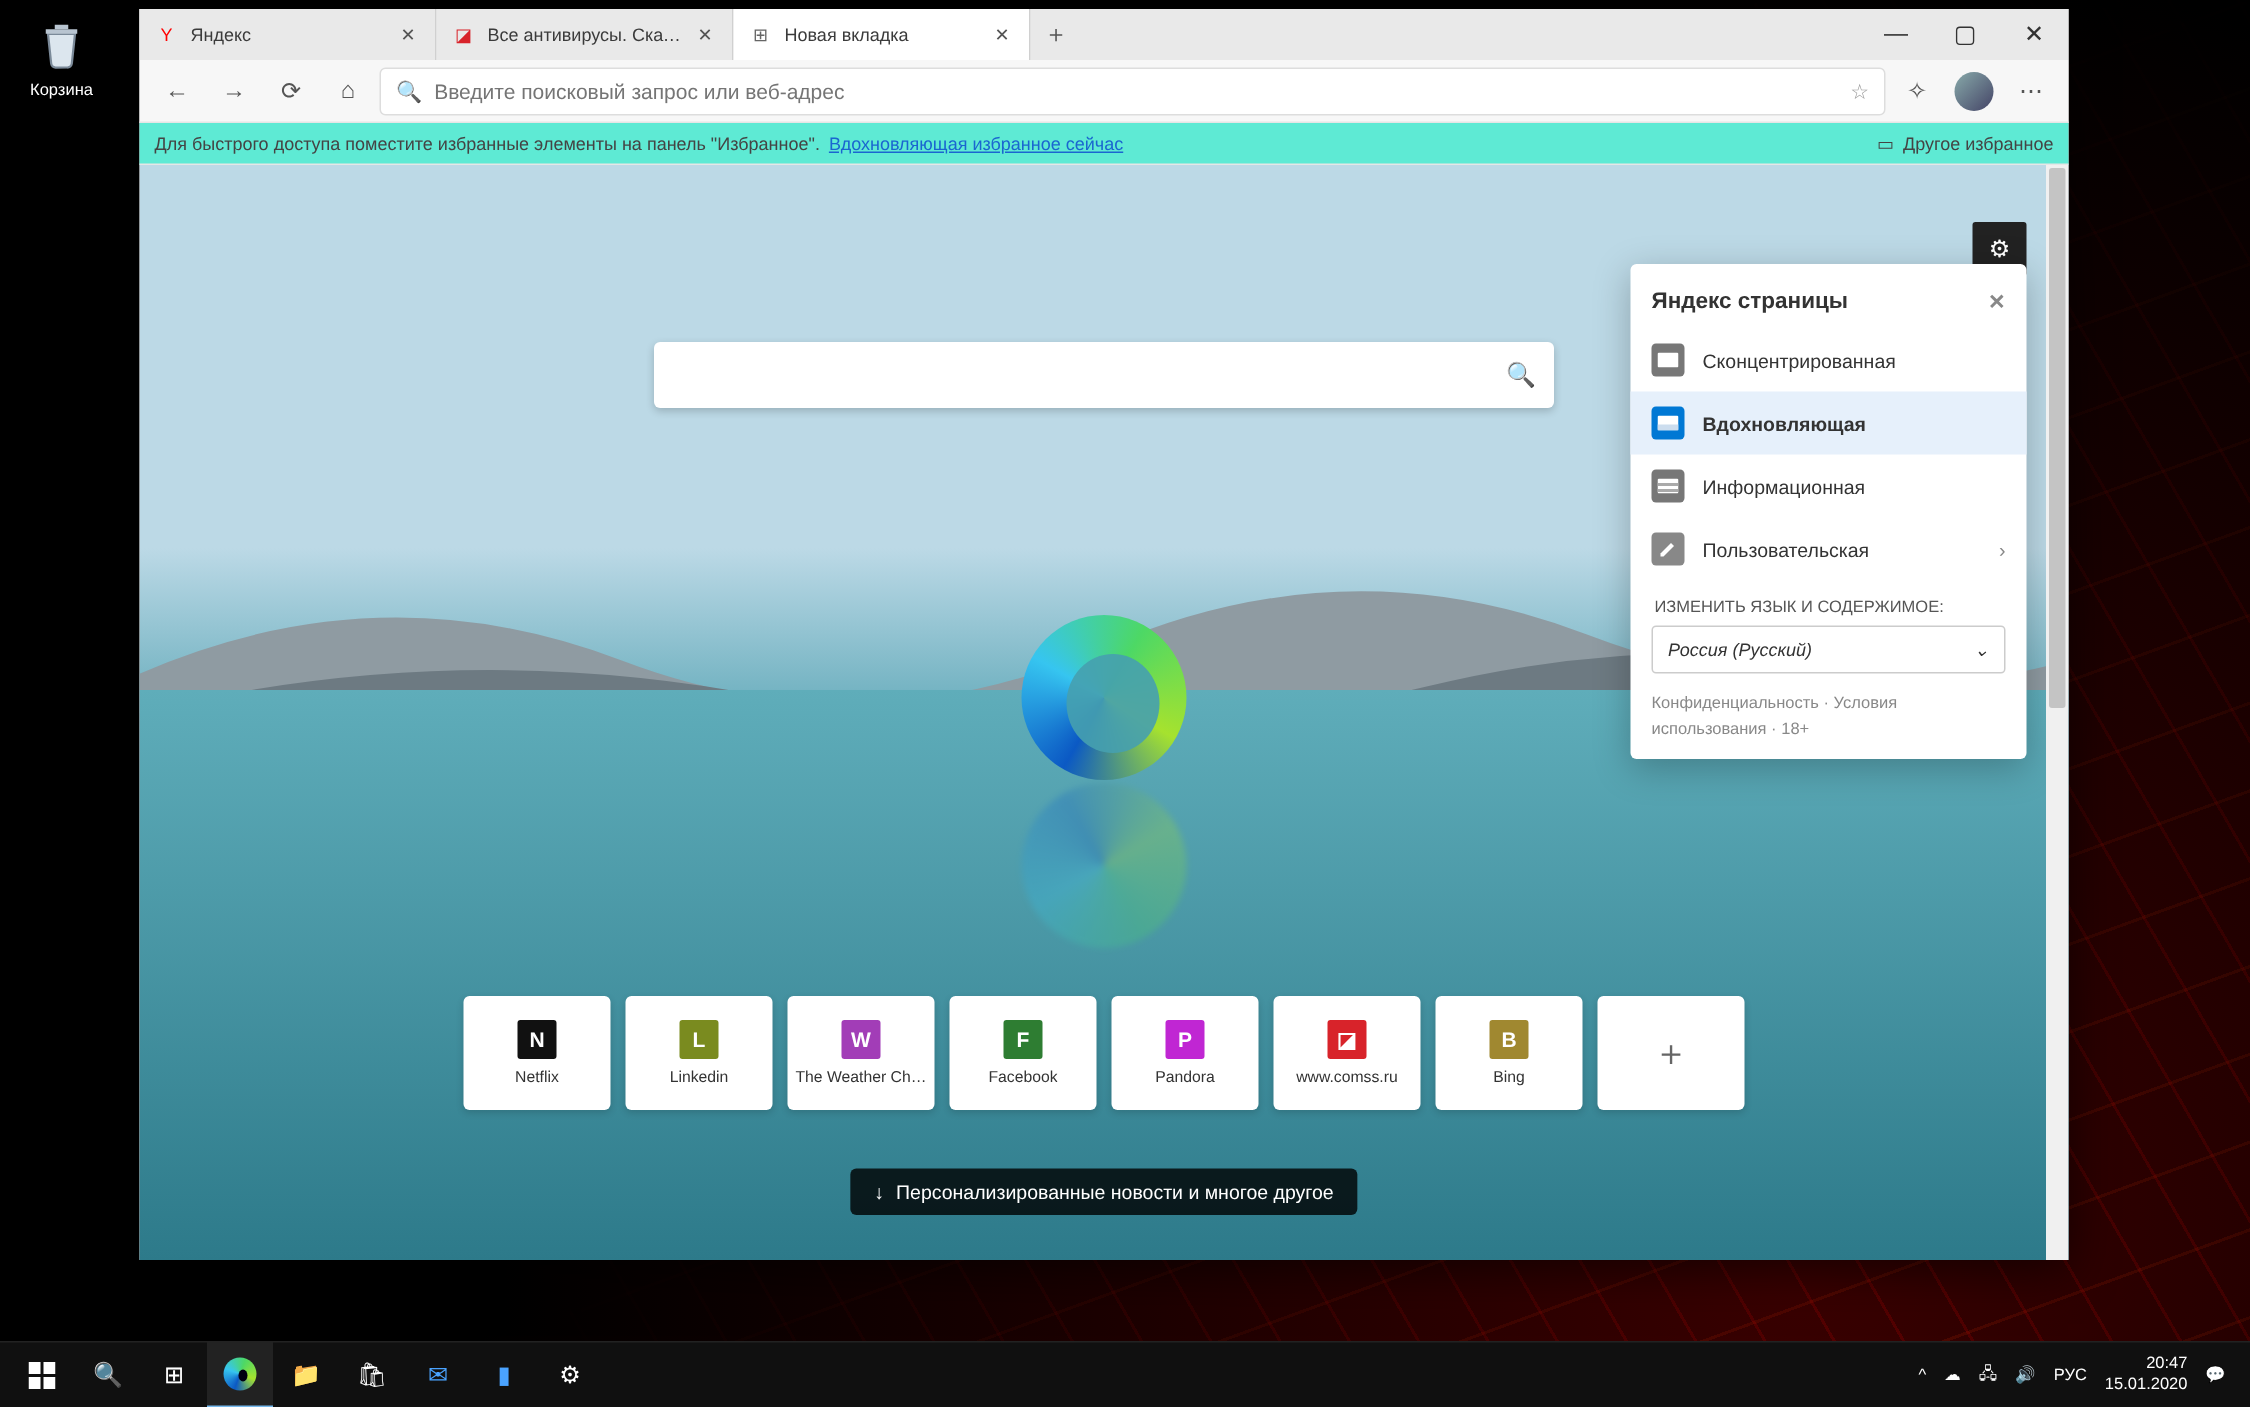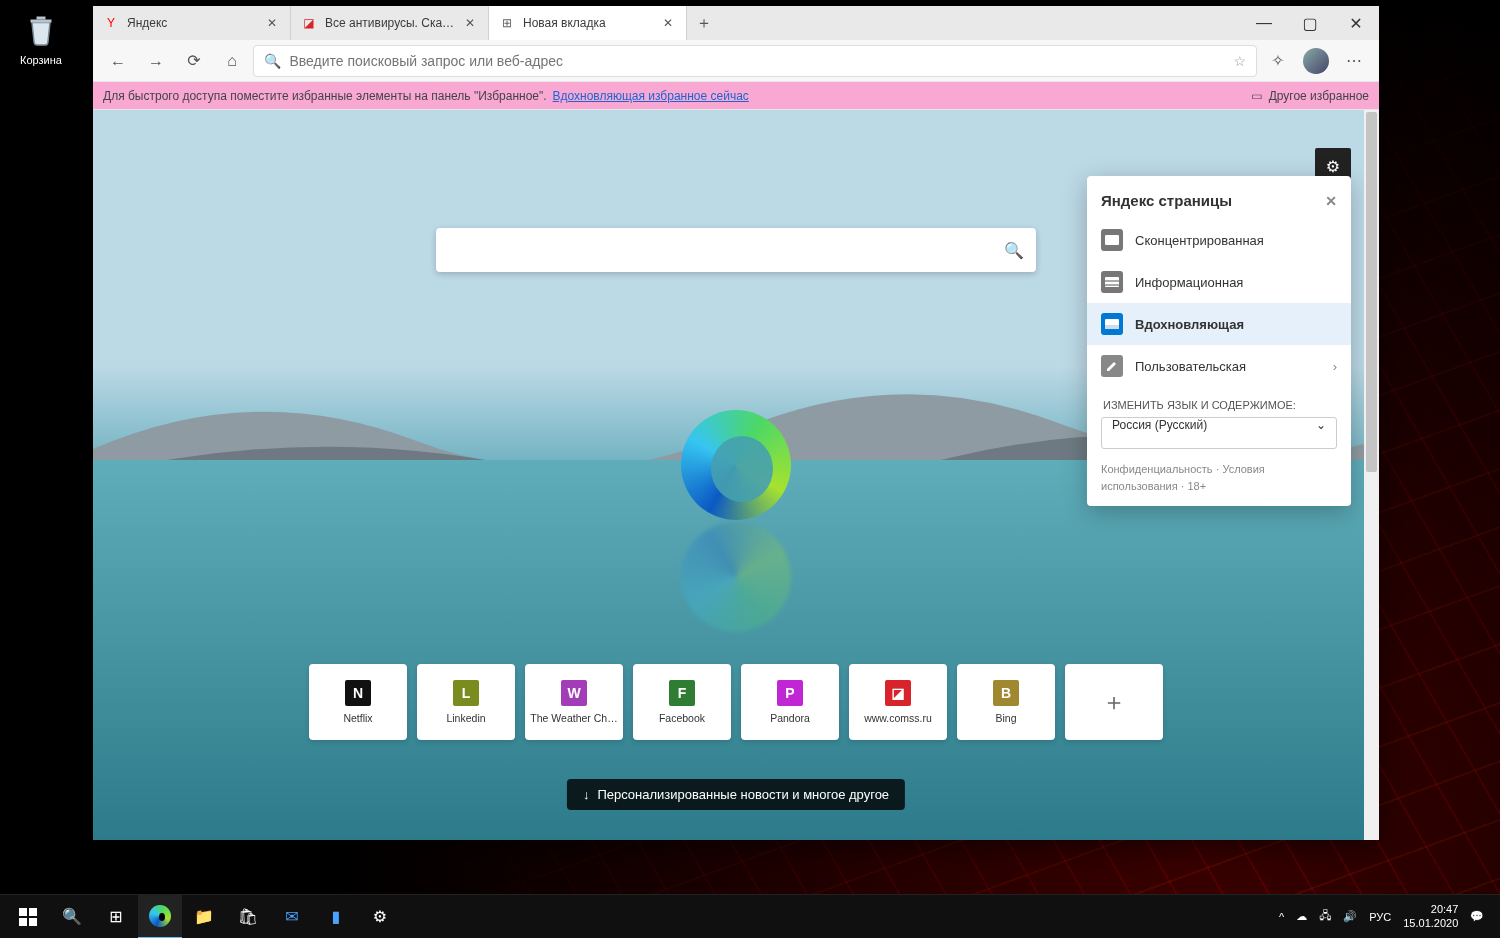--- a/index.html
+++ b/index.html
@@ -31,21 +31,21 @@
 .newtab { width:34px; display:flex;align-items:center;justify-content:center; color:#555; cursor:pointer;}
 .win-controls { display:flex; }
 .win-controls div { width:46px; display:flex; align-items:center; justify-content:center; color:#333; cursor:pointer;}
 
 .toolbar { height:42px; background:#f7f7f7; display:flex; align-items:center; padding:0 8px; gap:4px; border-bottom:1px solid #e6e6e6;}
 .tbtn { width:34px; height:34px; display:flex; align-items:center; justify-content:center; color:#555; border-radius:4px; cursor:pointer;}
 .addr { flex:1; height:32px; background:#fff; border:1px solid #ddd; border-radius:4px; display:flex; align-items:center; padding:0 10px; gap:8px; color:#767676; font-size:14px;}
 .addr input { border:none; outline:none; flex:1; font-size:14px; color:#a21caf; background:transparent;}
 .avatar { width:26px; height:26px; border-radius:50%; background:linear-gradient(135deg,#8aa,#446); }
 
-.favbar { height:28px; background:#f9a8d4; border-bottom:1px solid #e6e6e6; display:flex; align-items:center; padding:0 10px; font-size:12px; color:#444; gap:6px;}
+.favbar { height:28px; background:#5eead4; border-bottom:1px solid #e6e6e6; display:flex; align-items:center; padding:0 10px; font-size:12px; color:#444; gap:6px;}
 .favbar a{ color:#1a66d0; text-decoration:underline; cursor:pointer;}
 .favbar .spacer{flex:1;}
 .favbar .other{ display:flex; align-items:center; gap:6px; color:#444; cursor:pointer;}
 
 .content { flex:1; position:relative; overflow:hidden; }
 .bg { position:absolute; inset:0; background:
   linear-gradient(#bcd9e6 0%, #bcd9e6 35%, #4fa0b0 55%, #6fb9c6 75%, #2e7d8f 100%);
 }
 .mountains{position:absolute;left:0;right:0;top:32%;height:24%;}
 .mountains svg{width:100%;height:100%;}
@@ -69,21 +69,21 @@
 
 .panel { position:absolute; top:66px; right:28px; width:264px; background:#fff; border-radius:4px; box-shadow:0 6px 24px rgba(0,0,0,.25); padding:12px 0 12px; font-size:13px; color:#333;}
 .panel .phead{ display:flex; align-items:center; justify-content:space-between; padding:4px 14px 10px; font-weight:600; font-size:15px;}
 .panel .pclose{ color:#888; cursor:pointer; font-size:14px;}
 .popt{ display:flex; align-items:center; gap:12px; padding:10px 14px; cursor:pointer;}
 .popt.active{ background:#e6f0fb; font-weight:600;}
 .popt .picon{ width:22px;height:22px;border-radius:3px;background:#777;display:flex;align-items:center;justify-content:center;}
 .popt.active .picon{background:#0078d4;}
 .popt .chev{margin-left:auto;color:#888;}
 .psec-label{ padding:12px 16px 6px; font-size:11px; color:#555;}
-.pselect{ margin:0 14px; border:1px solid #ccc; border-radius:3px; height:32px; display:flex; align-items:flex-start; justify-content:space-between; padding:0 10px; font-size:12px; cursor:pointer;}
+.pselect{ margin:0 14px; border:1px solid #ccc; border-radius:3px; height:32px; display:flex; align-items:center; justify-content:space-between; padding:0 10px; font-size:12px; cursor:pointer;font-style:italic;}
 .pfoot{ padding:12px 14px 0; font-size:11px; color:#888; line-height:1.5;}
 .pfoot a{color:#888; text-decoration:none;}
 
 .scrollbar{position:absolute;right:0;top:0;width:15px;height:100%;background:#f0f0f0;}
 .scrollthumb{position:absolute;right:2px;top:2px;width:11px;height:360px;background:#c4c4c4;border-radius:2px;}
 
 .taskbar { position:absolute; left:0; right:0; bottom:0; height:44px; background:#101010; display:flex; align-items:center; padding:0 6px; z-index:10; border-top:1px solid #222;}
 .taskbar .titem{ width:44px; height:44px; display:flex; align-items:center; justify-content:center; color:#fff; cursor:pointer;}
 .taskbar .titem.active{ border-bottom:2px solid #76b9ed; background:rgba(255,255,255,.08);}
 .taskbar .tspacer{flex:1;}
@@ -235,38 +235,38 @@
           <span class="pclose">✕</span>
         </div>
         <div class="popt">
           <div class="picon">
               <svg width="14" height="10">
                 <rect width="14" height="10" fill="#fff" rx="1"></rect>
               </svg>
             </div>
           <span>Сконцентрированная</span>
         </div>
+        <div class="popt active">
+          <div class="picon">
+              <svg width="14" height="10">
+                <rect width="14" height="10" fill="#fff" rx="1"></rect>
+                <rect y="6" width="14" height="4" fill="#cde"></rect>
+              </svg>
+            </div>
+          <span>Вдохновляющая</span>
+        </div>
         <div class="popt">
           <div class="picon">
               <svg width="14" height="10">
                 <rect width="14" height="10" fill="#fff" rx="1"></rect>
                 <rect y="3" width="14" height="2" fill="#aaa"></rect>
                 <rect y="7" width="14" height="2" fill="#aaa"></rect>
               </svg>
             </div>
           <span>Информационная</span>
-        </div>
-        <div class="popt active">
-          <div class="picon">
-              <svg width="14" height="10">
-                <rect width="14" height="10" fill="#fff" rx="1"></rect>
-                <rect y="6" width="14" height="4" fill="#cde"></rect>
-              </svg>
-            </div>
-          <span>Вдохновляющая</span>
         </div>
         <div class="popt">
           <div class="picon" style="background:#888">
               <svg width="12" height="12">
                 <path d="M1 9l7-7 2 2-7 7H1V9z" fill="#fff"></path>
               </svg>
             </div>
           <span>Пользовательская</span>
           <span class="chev">›</span>
         </div>

